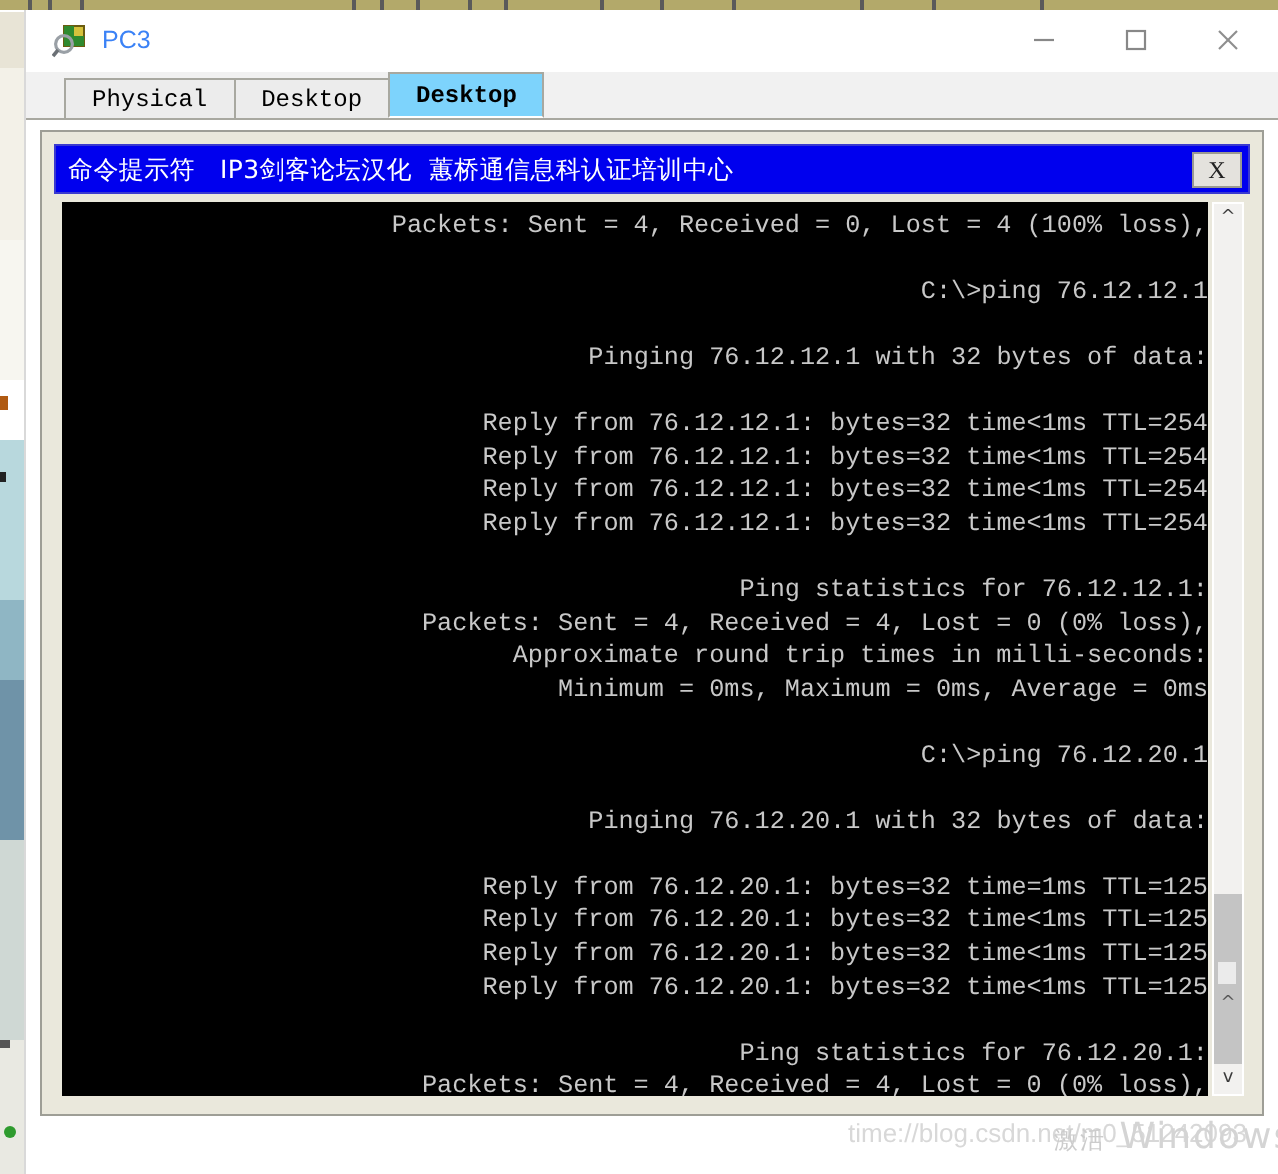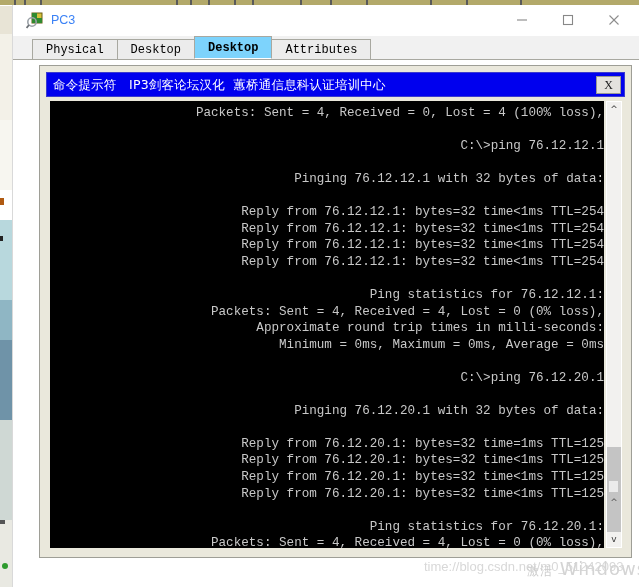--- a/index.html
+++ b/index.html
@@ -130,21 +130,20 @@
     z-index: 3;
   }
 
   
   #content-panel {
     position: relative;
     height: 528px;
     background: #ffffff;
     padding: 5px 7px 0 7px;
     box-sizing: border-box;
-    margin-left: 19px;
   }
   #panel-frame {
     position: relative;
     width: 100%;
     height: 493px;
     background: #eae8dc;
     border: 1px solid #9e9e96;
     box-sizing: border-box;
   }
 
@@ -352,21 +351,20 @@
         <line x1="10.5" y1="1.5" x2="1.5" y2="10.5" stroke="#8e8e8e" stroke-width="1.1"></line>
       </svg>
     </div>
   </div>
 
   <div id="tab-strip">
     <div class="tabs-inner">
       <div class="tab">Physical</div>
       <div class="tab">Desktop</div>
       <div class="tab active">Desktop</div>
-      <div class="tab">Attributes</div>
     </div>
   </div>
 
   <div id="content-panel">
     <div id="panel-frame">
 
       <div id="cmd-window">
 
         <div id="cmd-titlebar">
           <div id="cmd-title-text">命令提示符   IP3剑客论坛汉化  蕙桥通信息科认证培训中心</div>

